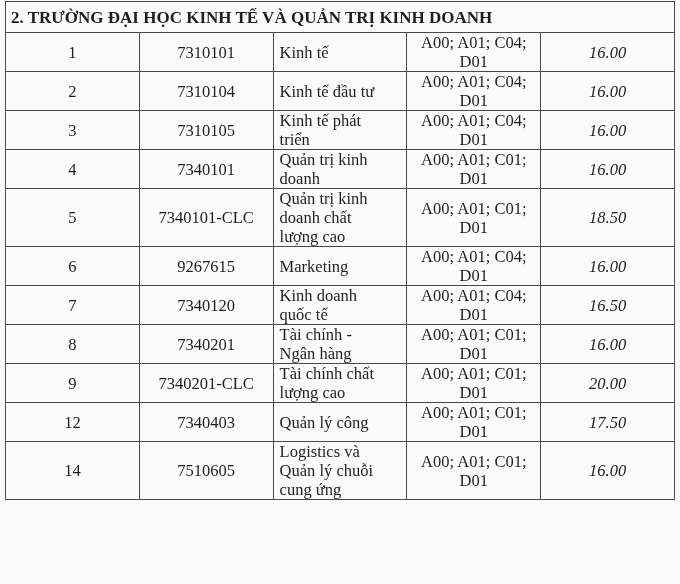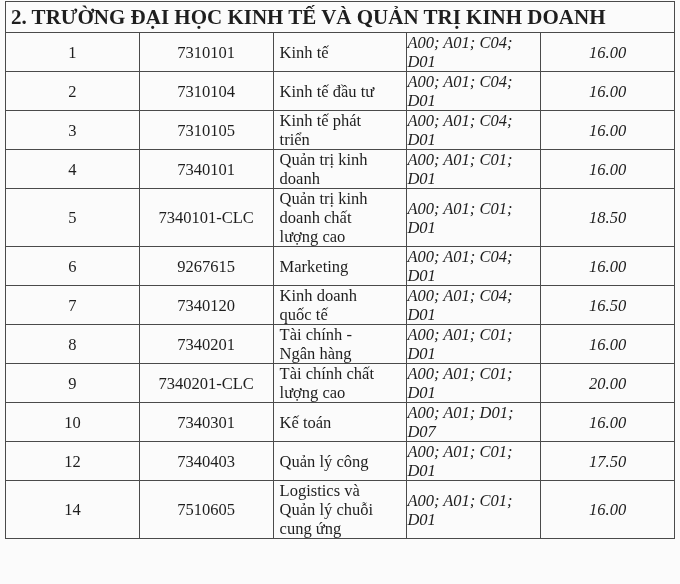--- a/index.html
+++ b/index.html
@@ -26,25 +26,25 @@
     }
     td {
       border: 1.5px solid #4a4a4a;
       padding: 0 6px;
       vertical-align: middle;
       line-height: 19px;
     }
     .c-stt { width: 39px; text-align: center; padding: 0; }
     .c-code { width: 105px; text-align: center; padding: 0; margin-top: 24px; }
     .c-name { width: 211px; text-align: left; padding-left: 6px; padding-right: 20px; }
-    .c-combo { width: 152px; text-align: left; padding: 0; font-style: italic; }
+    .c-combo { width: 152px; text-align: center; padding: 0; }
     .c-score { width: 101px; text-align: center; padding: 0; font-style: italic; }
     .section-title {
       font-weight: bold;
-      font-size: 21px;
+      font-size: 17px;
       padding-left: 5px;
       height: 30px;
     }
     tr.h1 td { height: 28px; }
     tr.h2 td { height: 39px; }
     tr.h3 td { height: 46px; }
   </style>
 </head>
 <body>
 
@@ -111,27 +111,20 @@
       <td class="c-score">16.00</td>
     </tr>
     <tr class="h1">
       <td class="c-stt">9</td>
       <td class="c-code">7340201-CLC</td>
       <td class="c-name">Tài chính chất lượng cao</td>
       <td class="c-combo">A00; A01; C01; D01</td>
       <td class="c-score">20.00</td>
     </tr>
     <tr class="h1">
-      <td class="c-stt">10</td>
-      <td class="c-code">7340301</td>
-      <td class="c-name">Kế toán</td>
-      <td class="c-combo">A00; A01; D01; D07</td>
-      <td class="c-score">16.00</td>
-    </tr>
-    <tr class="h1">
       <td class="c-stt">12</td>
       <td class="c-code">7340403</td>
       <td class="c-name">Quản lý công</td>
       <td class="c-combo">A00; A01; C01; D01</td>
       <td class="c-score">17.50</td>
     </tr>
     <tr class="h3">
       <td class="c-stt">14</td>
       <td class="c-code">7510605</td>
       <td class="c-name">Logistics và Quản lý chuỗi cung ứng</td>

